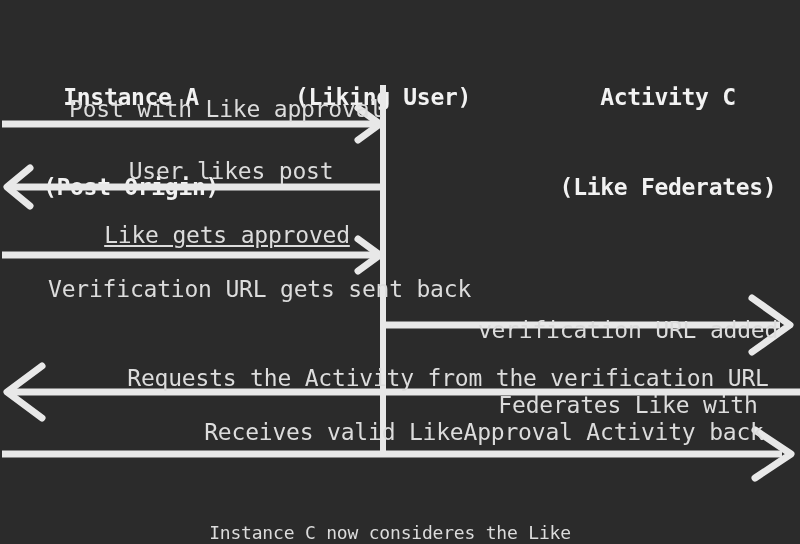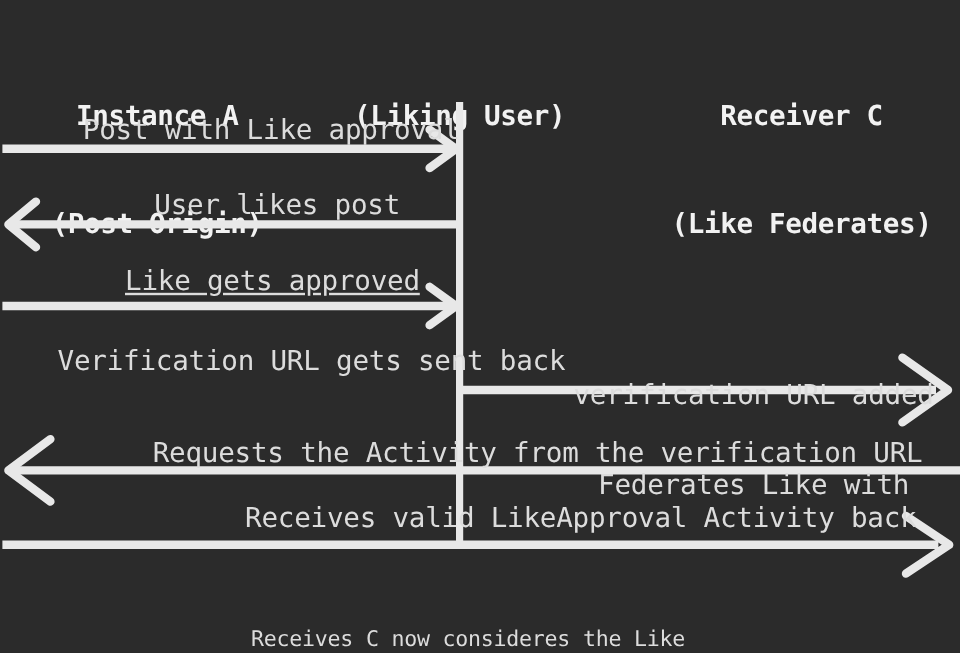--- a/index.html
+++ b/index.html
@@ -67,21 +67,21 @@
   <div class="participant-header" style="left:1px; top:22px; width:260px;">
     <span class="ph-line">Instance A</span>
     <span class="ph-line">(Post Origin)</span>
   </div>
 
   <div class="participant-header" style="left:253px; top:22px; width:260px;">
     <span class="ph-line">(Liking User)</span>
   </div>
 
   <div class="participant-header" style="left:538px; top:22px; width:260px;">
-    <span class="ph-line">Receiver C</span>
+    <span class="ph-line">Activity C</span>
     <span class="ph-line">(Like Federates)</span>
   </div>
 
   <div class="lifeline" style="left:380px; top:85px; height:372px;"></div>
 
   <svg class="arrow-svg" viewBox="0 0 800 544">
 
     <g>
       <line x1="2" y1="124" x2="378" y2="124" stroke="#e8e8e8" stroke-width="7"></line>
       <polyline points="358,108 380,124 358,140" fill="none" stroke="#e8e8e8" stroke-width="7" stroke-linecap="round" stroke-linejoin="round"></polyline>
@@ -112,29 +112,29 @@
       <polyline points="755,430 791,454 755,478" fill="none" stroke="#e8e8e8" stroke-width="7" stroke-linecap="round" stroke-linejoin="round"></polyline>
     </g>
   </svg>
 
   <div class="msg-label" style="left:0px; top:97px; width:356px;">Post with Like approval</div>
 
   <div class="msg-label" style="left:0px; top:159px; width:366px;text-align:center;">User likes post</div>
 
   <div class="msg-label" style="left:0px; top:223px; width:358px;text-decoration:underline;">Like gets approved</div>
 
-  <div class="msg-label" style="left:0px; top:277px; width:380px;margin-top:12px;">Verification URL gets sent back</div>
+  <div class="msg-label" style="left:0px; top:277px; width:380px;">Verification URL gets sent back</div>
 
   <div class="msg-label" style="left:400px; top:268px; width:360px;">
     <span class="ph-line">verification URL added</span>
     <span class="ph-line">Federates Like with</span>
   </div>
 
   <div class="msg-label" style="left:0px; top:366px; width:800px;">Requests the Activity from the verification URL</div>
 
   <div class="msg-label" style="left:0px; top:420px; width:800px;margin-left:36px;">Receives valid LikeApproval Activity back</div>
 
   <div class="note-text" style="left:0px; top:470px; width:780px;">
-    <span class="ph-line">Receives C now consideres the Like</span>
+    <span class="ph-line">Instance C now consideres the Like</span>
     
   </div>
 
 </div>
 
 </body></html>

